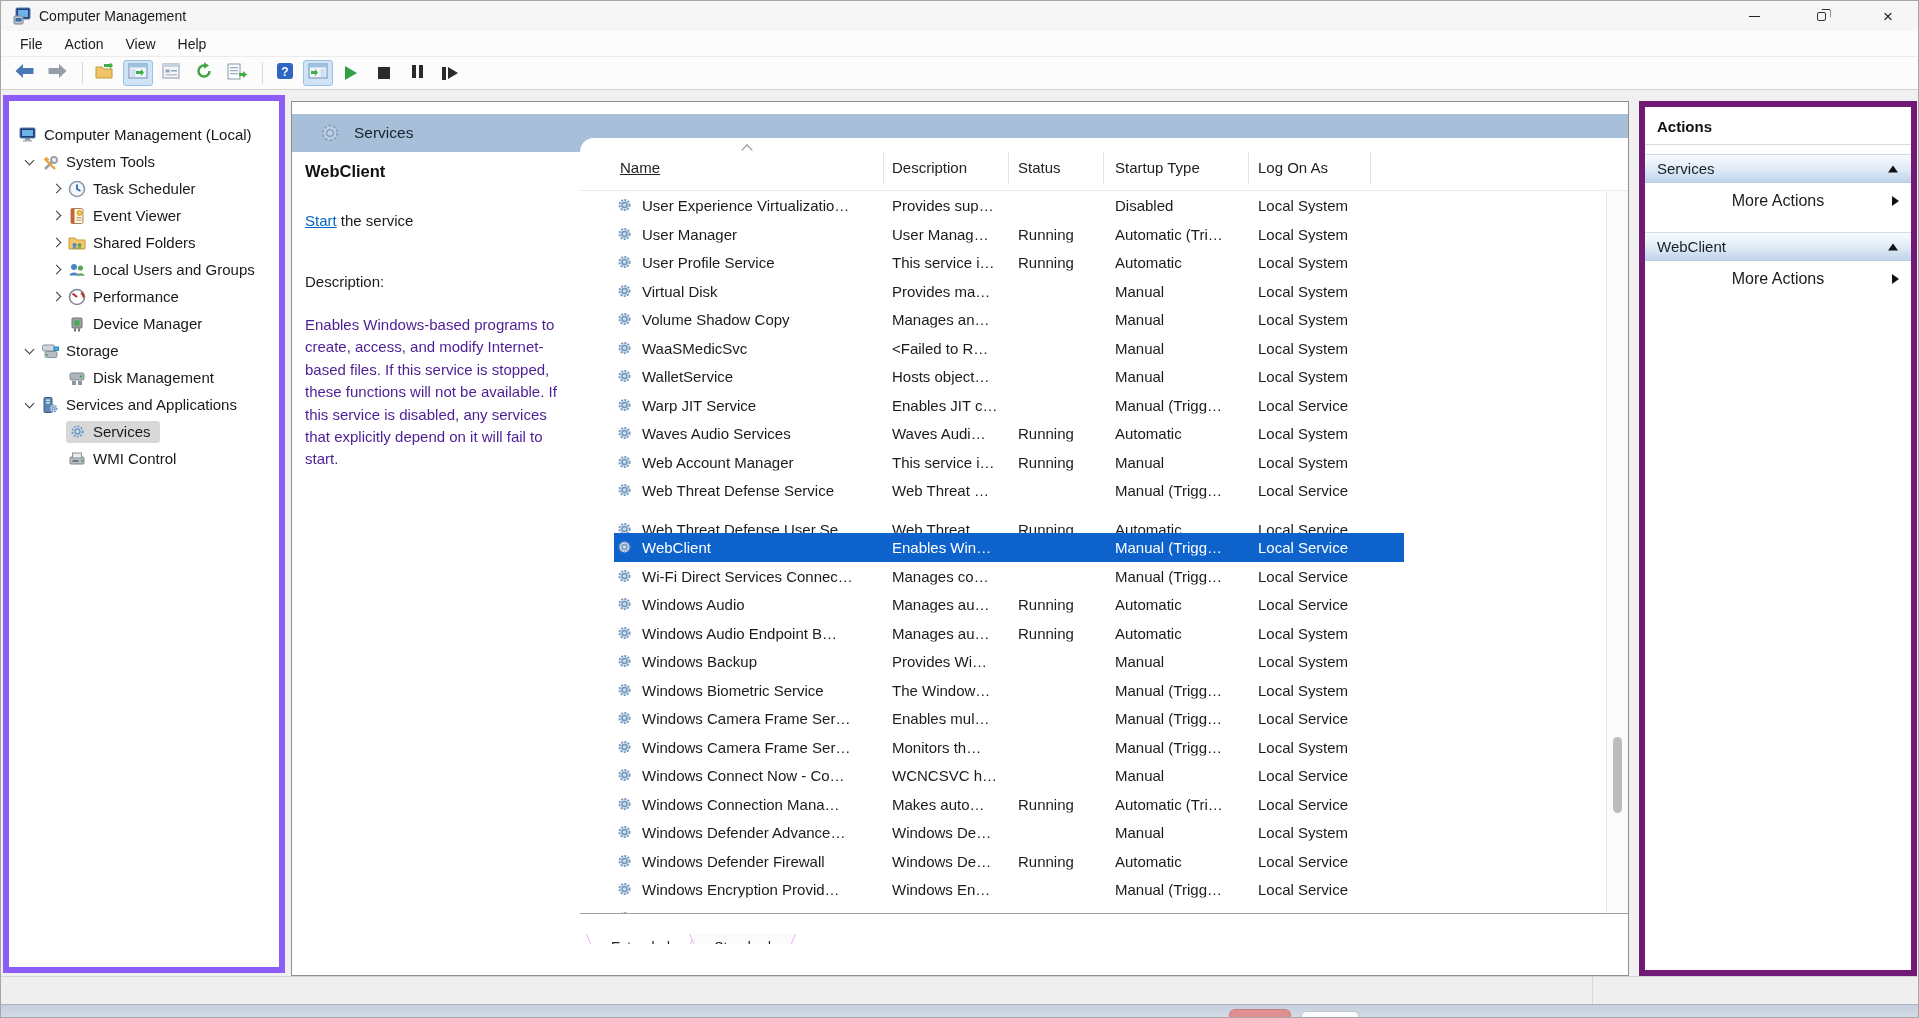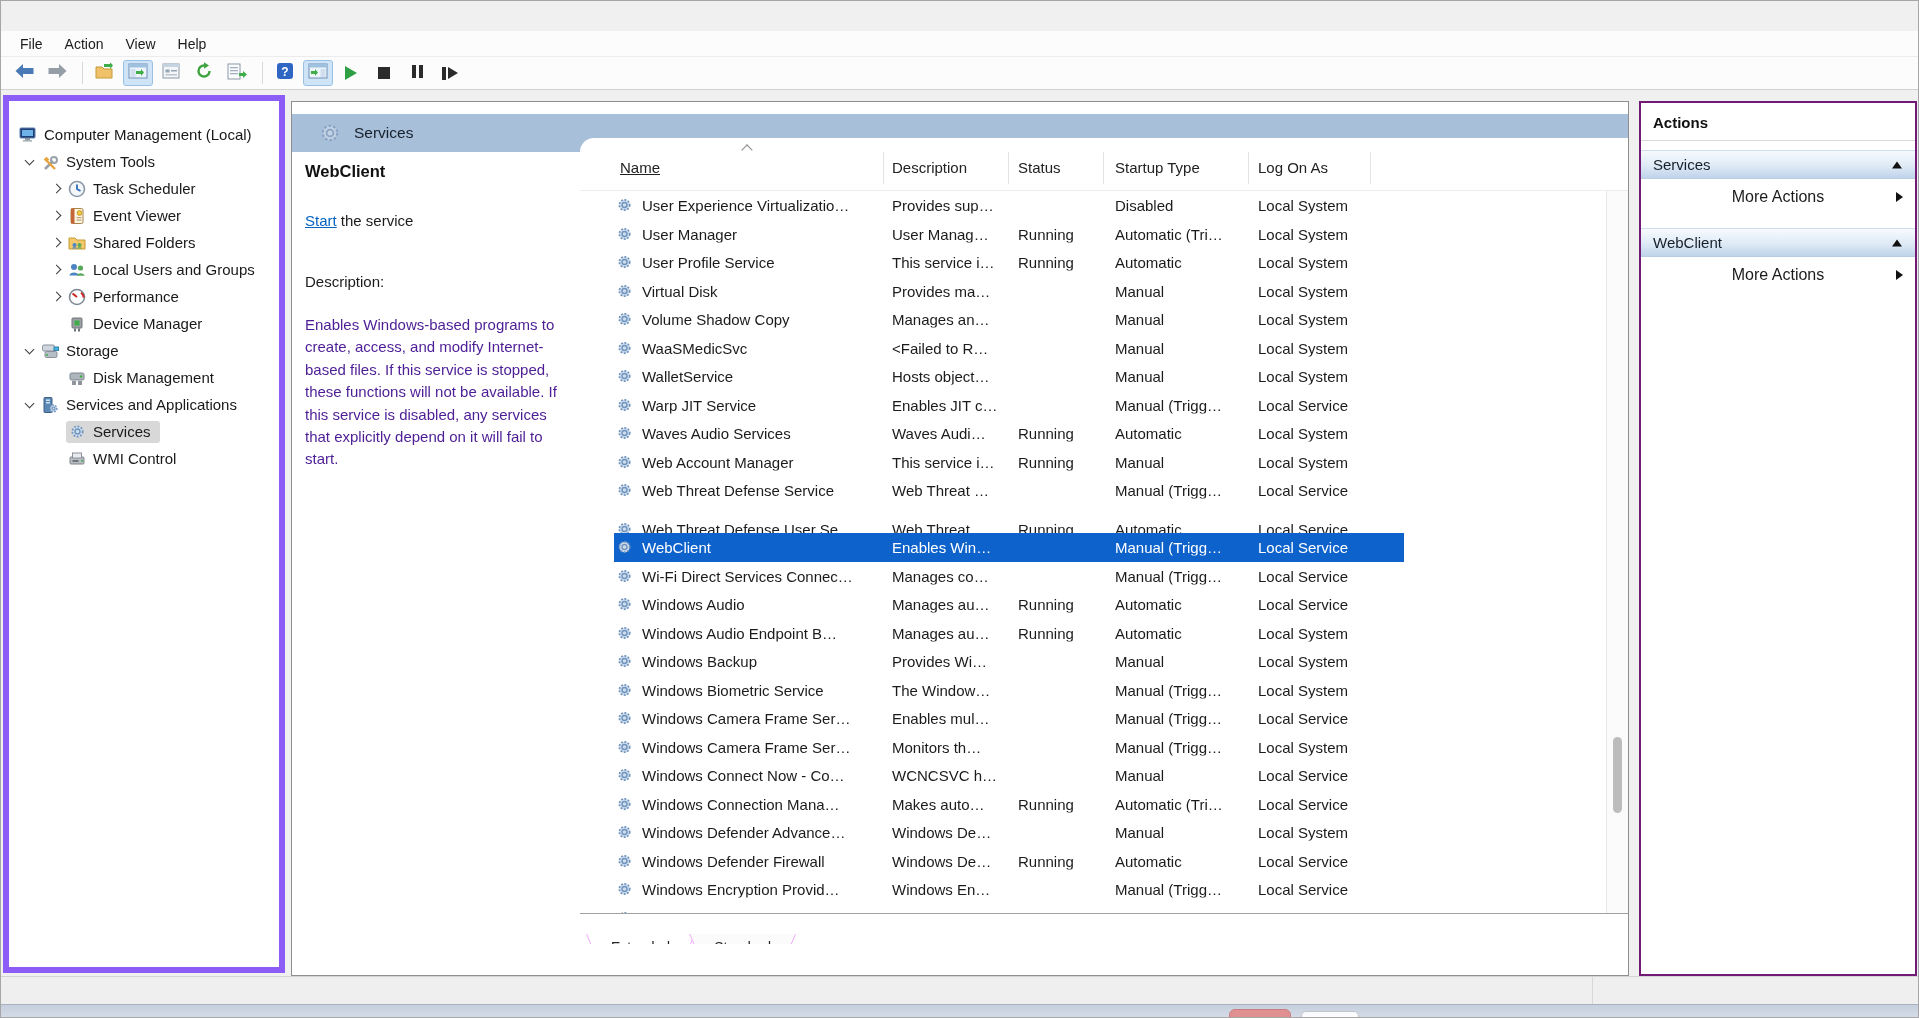--- a/index.html
+++ b/index.html
@@ -91,21 +91,21 @@
   #tabstrip { position:absolute; left:0; right:0; bottom:0; height:31px; background:#fff;
               border-top:1px solid #a0a0a0; display:flex; padding:0 0 0 6px; }
   .tab-outer { height:26px; background:#f0abfc; clip-path:polygon(0 0,100% 0,calc(100% - 11px) 100%,11px 100%);
                padding:0 1px 1px 1px; margin-right:-6px;margin-top:20px; }
   .tab-inner { height:25px; background:#fff; clip-path:polygon(0 0,100% 0,calc(100% - 10.5px) 100%,10.5px 100%);
                display:flex; align-items:center; justify-content:center; padding:0 24px; font-size:14px; color:#222; }
   .tab-outer.inactive .tab-inner { background:#fbfbfb; }
 
   
   #actions-pane { position:absolute; left:1638px; top:100px; width:278px; height:875px;
-                  background:#fff; border:2px solid #701a75; }
+                  background:#fff; border:6px solid #701a75; }
   #actions-title { font-size:15px; font-weight:bold; padding:11px 12px 9px; border-bottom:1px solid #d9d9d9; color:#111; }
   .act-section-hdr { position:relative; height:29px; margin-top:0; display:flex; align-items:center; padding-left:12px;
                      font-size:15px; color:#15202b;
                      background:linear-gradient(#f6fafd, #dfeaf6 55%, #bfd3ea);
                      border-top:1px solid #cfdded; border-bottom:1px solid #b9cce4; }
   .act-item { position:relative; height:36px; display:flex; align-items:center; justify-content:center; font-size:16px; color:#1b1b1b; background:#fff; }
   .tri-up { position:absolute; right:13px; top:50%; transform:translateY(-50%);
             width:0; height:0; border-left:5.5px solid transparent; border-right:5.5px solid transparent; border-bottom:7px solid #111; }
   .tri-right { position:absolute; right:12px; top:50%; transform:translateY(-50%);
                width:0; height:0; border-top:5.5px solid transparent; border-bottom:5.5px solid transparent; border-left:7px solid #111; }
@@ -120,20 +120,40 @@
   #task-pill-red { position:absolute; left:1228px; top:4px; width:62px; height:12px;
                    background:#e09090; border:1px solid #c97f7f; border-radius:6px 6px 0 0; }
   #task-pill-white { position:absolute; left:1300px; top:6px; width:58px; height:10px;
                      background:#fafbfc; border:1px solid #c2c6cc; border-radius:5px 5px 0 0; }
 </style>
 </head>
 <body>
 
 <div id="app">
 
+  <div id="titlebar">
+    <span id="title-icon">
+      <svg width="18" height="18" viewBox="0 0 18 18">
+          <rect x="3" y="1" width="14" height="11" rx="1" fill="#1f3f77" stroke="#5a7fae"></rect>
+          <rect x="5" y="3" width="10" height="7" fill="#6db3e8"></rect>
+          <rect x="1" y="9" width="9" height="8" rx="1" fill="#b9c2cc" stroke="#7e8894"></rect>
+          <rect x="2.5" y="11" width="6" height="3.5" fill="#3c6db0"></rect>
+        </svg>
+    </span>
+    <span id="title-text">Computer Management</span>
+    <div class="cap" id="cap-min">
+        <span class="min-glyph"></span>
+      </div>
+    <div class="cap" id="cap-max">
+        <span class="rest-glyph"></span>
+      </div>
+    <div class="cap" id="cap-close">
+        <span class="close-glyph">×</span>
+      </div>
+  </div>
 
   <div id="menubar">
       <div class="menu-item">File</div>
       <div class="menu-item">Action</div>
       <div class="menu-item">View</div>
       <div class="menu-item">Help</div>
     </div>
 
   <div id="toolbar">
     <div class="tb-btn">

